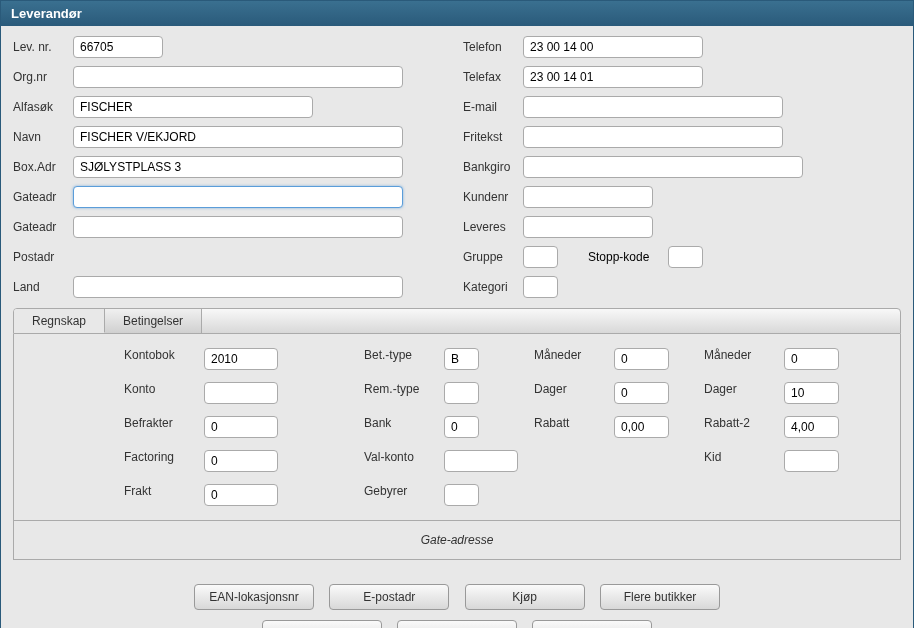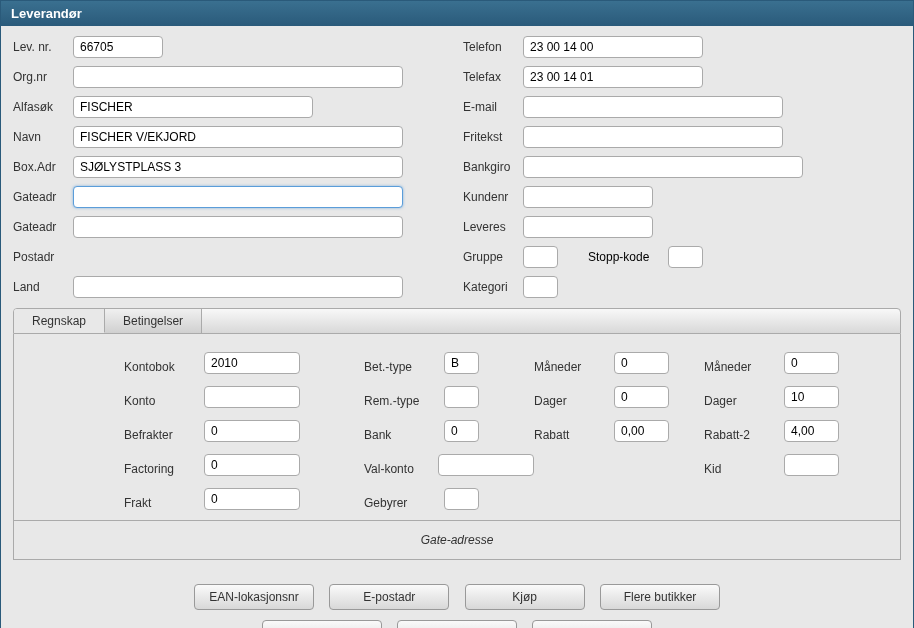--- a/index.html
+++ b/index.html
@@ -16,33 +16,33 @@
 input[type="text"] { border: 1px solid #aaa; border-radius: 4px; padding: 3px 6px; font-size: 12px; height: 22px; background: #fff; }
 .w90 { width: 90px; }
 .w180 { width: 180px; }
 .w240 { width: 240px; }
 .w330 { width: 330px; }
 .w280 { width: 280px; }
 .w260 { width: 260px; }
 .w130 { width: 130px; }
 .w35 { width: 35px; }
 .w55 { width: 55px; }
-.w85 { width: 96px; }
+.w85 { width: 74px; }
 .tabs-wrap { margin: 4px 12px 12px 12px; }
 .tab-strip { display: flex; background: linear-gradient(to bottom,#f8f8f8,#d8d8d8); border: 1px solid #aaa; border-radius: 4px 4px 0 0; height: 26px; overflow: hidden; }
 .tab { padding: 5px 18px; font-size: 12px; color: #333; border-right: 1px solid #aaa; cursor: pointer; background: linear-gradient(to bottom,#f0f0f0,#d0d0d0); }
 .tab.active { background: #e8e8e8; border-bottom: 1px solid #e8e8e8; position: relative; top: 0; }
 .tab-body { border: 1px solid #aaa; border-top: none; background: #e8e8e8; padding: 14px 10px 10px 10px; }
 .grid { display: flex; }
 .gcol { display: flex; flex-direction: column; gap: 8px; }
 .gc1 { width: 200px; margin-left: 100px; }
 .gc2 { width: 170px; margin-left: 40px; }
 .gc3 { width: 170px; }
 .gc4 { width: 170px; }
-.grow { display: flex; align-items: flex-end; height: 26px; }
+.grow { display: flex; align-items: flex-start; height: 26px; }
 .glbl { width: 80px; color: #333; }
 .section-bar { border: 1px solid #aaa; border-top: none; background: #e8e8e8; text-align: center; padding: 12px 0; font-size: 12px; color: #333; font-style: italic; }
 .btnrow { text-align: center; padding: 12px 0 6px 0; }
 .btn { display: inline-block; border: 1px solid #999; border-radius: 4px; background: linear-gradient(to bottom,#fafafa,#d8d8d8); padding: 5px 0; font-size: 12px; color: #333; cursor: pointer; margin: 0 6px; width: 120px; text-align: center; }
 .stopp-lbl { margin-left: 30px; width: 80px; }
 .focused { border: 1px solid #5b9dd9 !important; box-shadow: 0 0 3px rgba(91,157,217,0.7); }
 </style>
 </head>
 <body>
 

